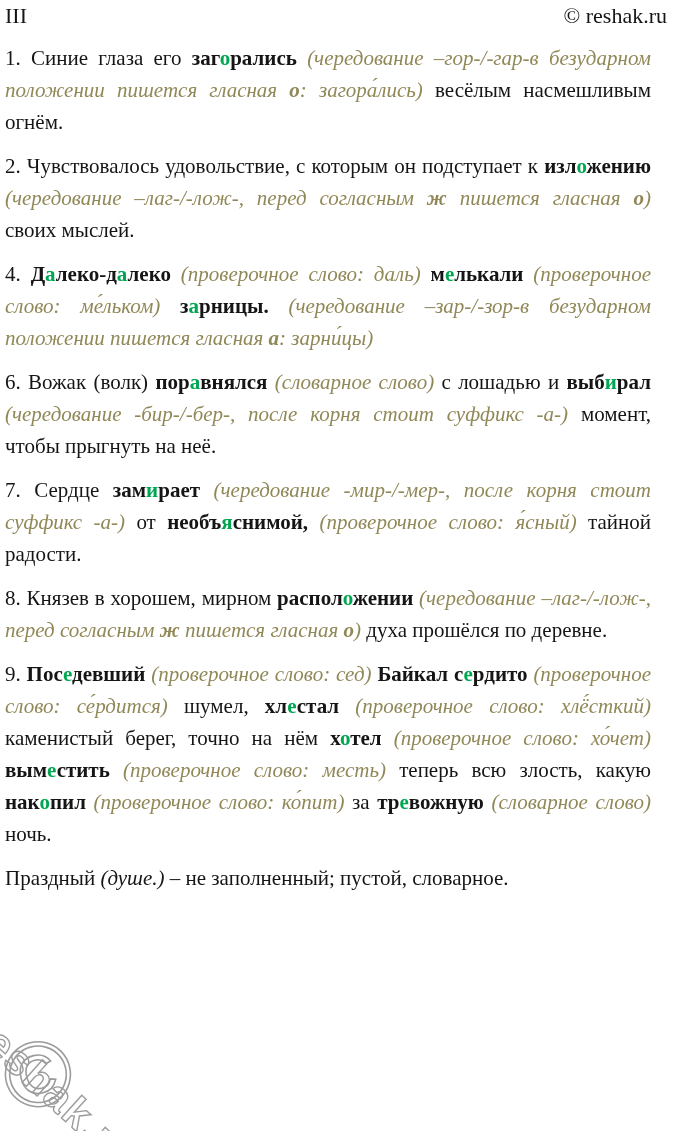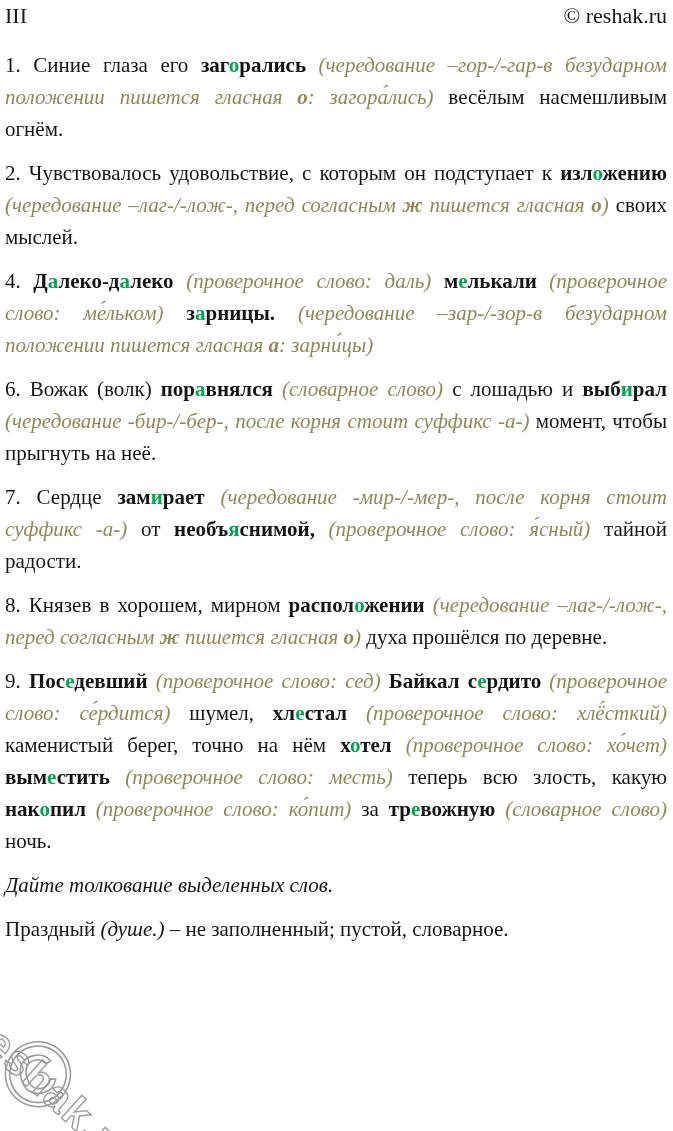--- a/index.html
+++ b/index.html
@@ -7,26 +7,26 @@
     width:673px;height:1131px;
     background:#ffffff;
     font-family:"Liberation Serif","DejaVu Serif",serif;
     color:#151515;
     position:relative;
     overflow:hidden;
   }
   .page{padding:3px 6px 0 5px;}
   .header{
     display:flex;justify-content:space-between;align-items:flex-start;
-    font-size:22px;line-height:25px;margin-bottom:21px;
+    font-size:22px;line-height:25px;margin-bottom:14px;
   }
   .content .para{
     font-size:21px;line-height:32px;
     text-align:justify;
-    margin:0 0 12px 0;
+    margin:0 16px 12px 0;
   }
   .r-t{}
   .r-b{font-weight:bold;}
   .r-g{font-weight:bold;color:var(--green,#00a651);}
   .r-n{font-style:italic;color:var(--olive,#918858);}
   .r-nb{font-style:italic;font-weight:bold;color:var(--olive,#918858);}
   .r-i{font-style:italic;}
   .instruction{margin-top:18px;}
   .watermark{
     position:absolute;left:0;top:1002px;width:230px;height:129px;
@@ -57,20 +57,19 @@
     <span>© reshak.ru</span>
   </div>
   <div class="content" id="content">
       <p class="para"><span class="r-t">1. Синие глаза его </span><span class="r-b">заг</span><span class="r-g">о</span><span class="r-b">рались</span><span class="r-n"> (чередование –гор-/-гар-в безударном положении пишется гласная </span><span class="r-nb">о</span><span class="r-n">: загора́лись)</span><span class="r-t"> весёлым насмешливым огнём.</span></p>
       <p class="para"><span class="r-t">2. Чувствовалось удовольствие, с которым он подступает к </span><span class="r-b">изл</span><span class="r-g">о</span><span class="r-b">жению</span><span class="r-n"> (чередование –лаг-/-лож-, перед согласным </span><span class="r-nb">ж</span><span class="r-n"> пишется гласная </span><span class="r-nb">о</span><span class="r-n">)</span><span class="r-t"> своих мыслей.</span></p>
       <p class="para"><span class="r-t">4. </span><span class="r-b">Д</span><span class="r-g">а</span><span class="r-b">леко-д</span><span class="r-g">а</span><span class="r-b">леко</span><span class="r-n"> (проверочное слово: даль)</span><span class="r-t"> </span><span class="r-b">м</span><span class="r-g">е</span><span class="r-b">лькали</span><span class="r-n"> (проверочное слово: ме́льком)</span><span class="r-t"> </span><span class="r-b">з</span><span class="r-g">а</span><span class="r-b">рницы.</span><span class="r-n"> (чередование –зар-/-зор-в безударном положении пишется гласная </span><span class="r-nb">а</span><span class="r-n">: зарни́цы)</span></p>
       <p class="para"><span class="r-t">6. Вожак (волк) </span><span class="r-b">пор</span><span class="r-g">а</span><span class="r-b">внялся</span><span class="r-n"> (словарное слово)</span><span class="r-t"> с лошадью и </span><span class="r-b">выб</span><span class="r-g">и</span><span class="r-b">рал</span><span class="r-n"> (чередование -бир-/-бер-, после корня стоит суффикс -а-)</span><span class="r-t"> момент, чтобы прыгнуть на неё.</span></p>
       <p class="para"><span class="r-t">7. Сердце </span><span class="r-b">зам</span><span class="r-g">и</span><span class="r-b">рает</span><span class="r-n"> (чередование -мир-/-мер-, после корня стоит суффикс -а-)</span><span class="r-t"> от </span><span class="r-b">необъ</span><span class="r-g">я</span><span class="r-b">снимой,</span><span class="r-n"> (проверочное слово: я́сный)</span><span class="r-t"> тайной радости.</span></p>
       <p class="para"><span class="r-t">8. Князев в хорошем, мирном </span><span class="r-b">распол</span><span class="r-g">о</span><span class="r-b">жении</span><span class="r-n"> (чередование –лаг-/-лож-, перед согласным </span><span class="r-nb">ж</span><span class="r-n"> пишется гласная </span><span class="r-nb">о</span><span class="r-n">)</span><span class="r-t"> духа прошёлся по деревне.</span></p>
       <p class="para"><span class="r-t">9. </span><span class="r-b">Пос</span><span class="r-g">е</span><span class="r-b">девший</span><span class="r-n"> (проверочное слово: сед)</span><span class="r-t"> </span><span class="r-b">Байкал с</span><span class="r-g">е</span><span class="r-b">рдито</span><span class="r-n"> (проверочное слово: се́рдится)</span><span class="r-t"> шумел, </span><span class="r-b">хл</span><span class="r-g">е</span><span class="r-b">стал</span><span class="r-n"> (проверочное слово: хлё́сткий)</span><span class="r-t"> каменистый берег, точно на нём </span><span class="r-b">х</span><span class="r-g">о</span><span class="r-b">тел</span><span class="r-n"> (проверочное слово: хо́чет)</span><span class="r-t"> </span><span class="r-b">вым</span><span class="r-g">е</span><span class="r-b">стить</span><span class="r-n"> (проверочное слово: месть)</span><span class="r-t"> теперь всю злость, какую </span><span class="r-b">нак</span><span class="r-g">о</span><span class="r-b">пил</span><span class="r-n"> (проверочное слово: ко́пит)</span><span class="r-t"> за </span><span class="r-b">тр</span><span class="r-g">е</span><span class="r-b">вожную</span><span class="r-n"> (словарное слово)</span><span class="r-t"> ночь.</span></p>
-      <p class="para instruction"><span class="r-i">Дайте толкование выделенных слов.</span></p>
       <p class="para"><span class="r-t">Праздный </span><span class="r-i">(душе.)</span><span class="r-t"> – не заполненный; пустой, словарное.</span></p>
     </div>
   <div class="watermark">
     <span class="wm-copy">©</span>
     <span class="wm-text">reshak.ru</span>
   </div>
 </div>
 
 </body></html>

